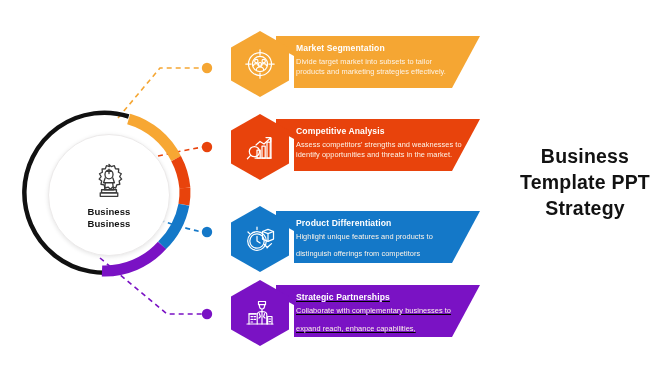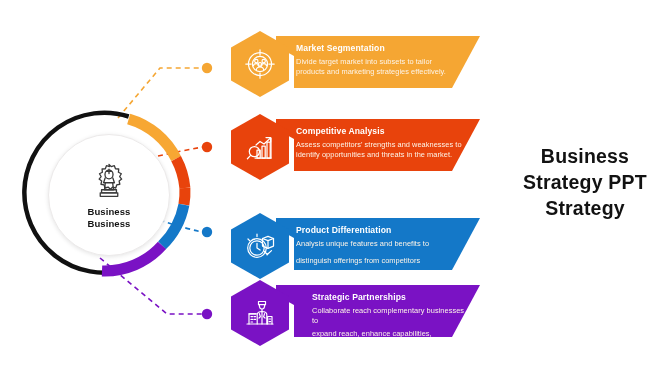--- a/index.html
+++ b/index.html
@@ -110,21 +110,21 @@
       </svg>
       <div id="center-label">
         <div>Business</div>
         <div>Business</div>
       </div>
     </div>
   </div>
 
   <div id="side-title">
     <div>Business</div>
-    <div>Strategy PPT</div>
+    <div>Template PPT</div>
     <div>Strategy</div>
   </div>
 
   <div class="row" style="top:110px;">
     <div class="banner" style="left:276px;width:204px;">
       <svg class="banner-bg" viewBox="0 0 204 52" preserveAspectRatio="none">
         <polygon points="0,0 204,0 176,52 0,52" fill="#E8430C"></polygon>
       </svg>
       <div class="banner-txt" style="left:20px;top:7px;">
         <div class="b-title">Competitive Analysis</div>
@@ -178,28 +178,28 @@
             <circle cx="16" cy="16.6" r="2"></circle>
             <path d="M9.4 18.3c0-1.7 1.3-2.7 2.9-2.7s2.9 1 2.9 2.7"></path>
             <path d="M16.8 18.3c0-1.7 1.3-2.7 2.9-2.7s2.9 1 2.9 2.7"></path>
             <path d="M12.3 22.3c0-2 1.7-3.3 3.7-3.3s3.7 1.3 3.7 3.3"></path>
           </g>
         </svg>
       </div>
     </div>
   </div>
 
-  <div class="row" style="top:209px;">
+  <div class="row" style="top:202px;">
     <div class="banner" style="left:276px;width:204px;">
       <svg class="banner-bg" viewBox="0 0 204 52" preserveAspectRatio="none">
         <polygon points="0,0 204,0 176,52 0,52" fill="#1478C8"></polygon>
       </svg>
       <div class="banner-txt" style="left:20px;top:7px;">
         <div class="b-title">Product Differentiation</div>
-        <div class="b-desc">Analysis unique features and benefits to</div>
+        <div class="b-desc">Highlight unique features and products to</div>
         <div class="b-desc" style="margin-top:7px;">distinguish offerings from competitors</div>
       </div>
     </div>
     <div class="hexbox">
       <div class="hex-shadow"></div>
       <div class="hex-main" style="background:#1478C8;">
         <svg viewBox="0 0 32 32">
           <g fill="none" stroke="#ffffff" stroke-width="1.25" stroke-linecap="round" stroke-linejoin="round">
             <path d="M18.5 8.5l5.5-2.2 5.5 2.2v7.6l-5.5 2.2-5.5-2.2z"></path>
             <path d="M18.5 8.5l5.5 2.2 5.5-2.2M24 10.7v7.6"></path>
@@ -212,24 +212,24 @@
         </svg>
       </div>
     </div>
   </div>
 
   <div class="row" style="top:276px;">
     <div class="banner" style="left:276px;width:204px;">
       <svg class="banner-bg" viewBox="0 0 204 52" preserveAspectRatio="none">
         <polygon points="0,0 204,0 176,52 0,52" fill="#7A12C4"></polygon>
       </svg>
-      <div class="banner-txt" style="left:36px;top:7px;">
+      <div class="banner-txt" style="left:20px;top:7px;text-decoration:underline;">
         <div class="b-title">Strategic Partnerships</div>
-        <div class="b-desc">Collaborate reach complementary businesses to</div>
-        <div class="b-desc" style="margin-top:2px;">expand reach, enhance capabilities,</div>
+        <div class="b-desc">Collaborate with complementary businesses to</div>
+        <div class="b-desc" style="margin-top:8px;">expand reach, enhance capabilities,</div>
       </div>
     </div>
     <div class="hexbox">
       <div class="hex-shadow"></div>
       <div class="hex-main" style="background:#7A12C4;">
         <svg viewBox="0 0 32 32">
           <g fill="none" stroke="#ffffff" stroke-width="1.2" stroke-linecap="round" stroke-linejoin="round">
             <path d="M14.5 4.5h7v3.2h-7z"></path>
             <path d="M15.3 7.7c0 2.4 1.1 4.3 2.7 4.3s2.7-1.9 2.7-4.3"></path>
             <path d="M18 12v2.2"></path>

